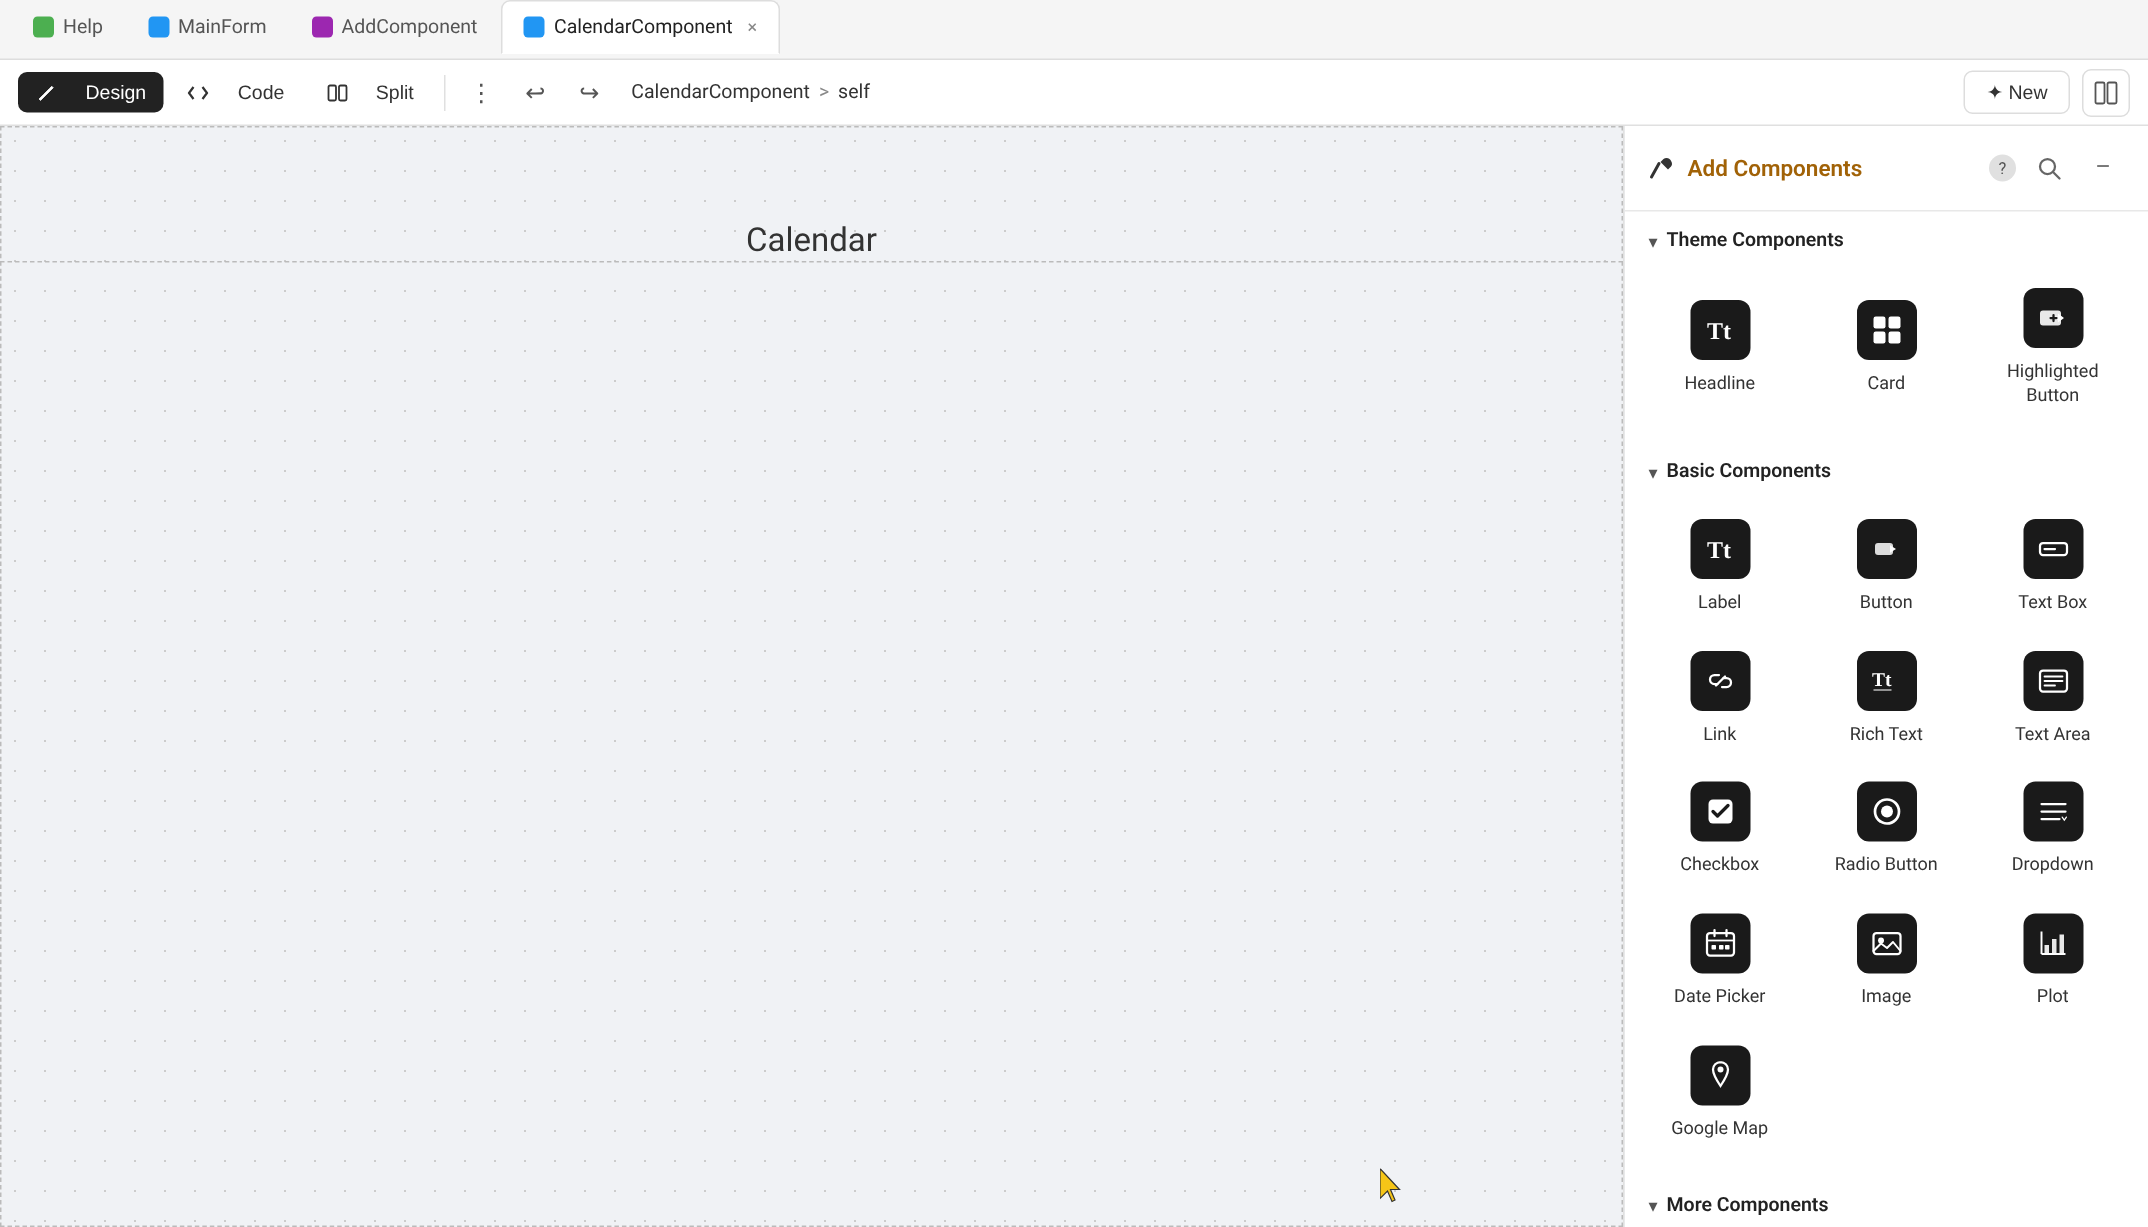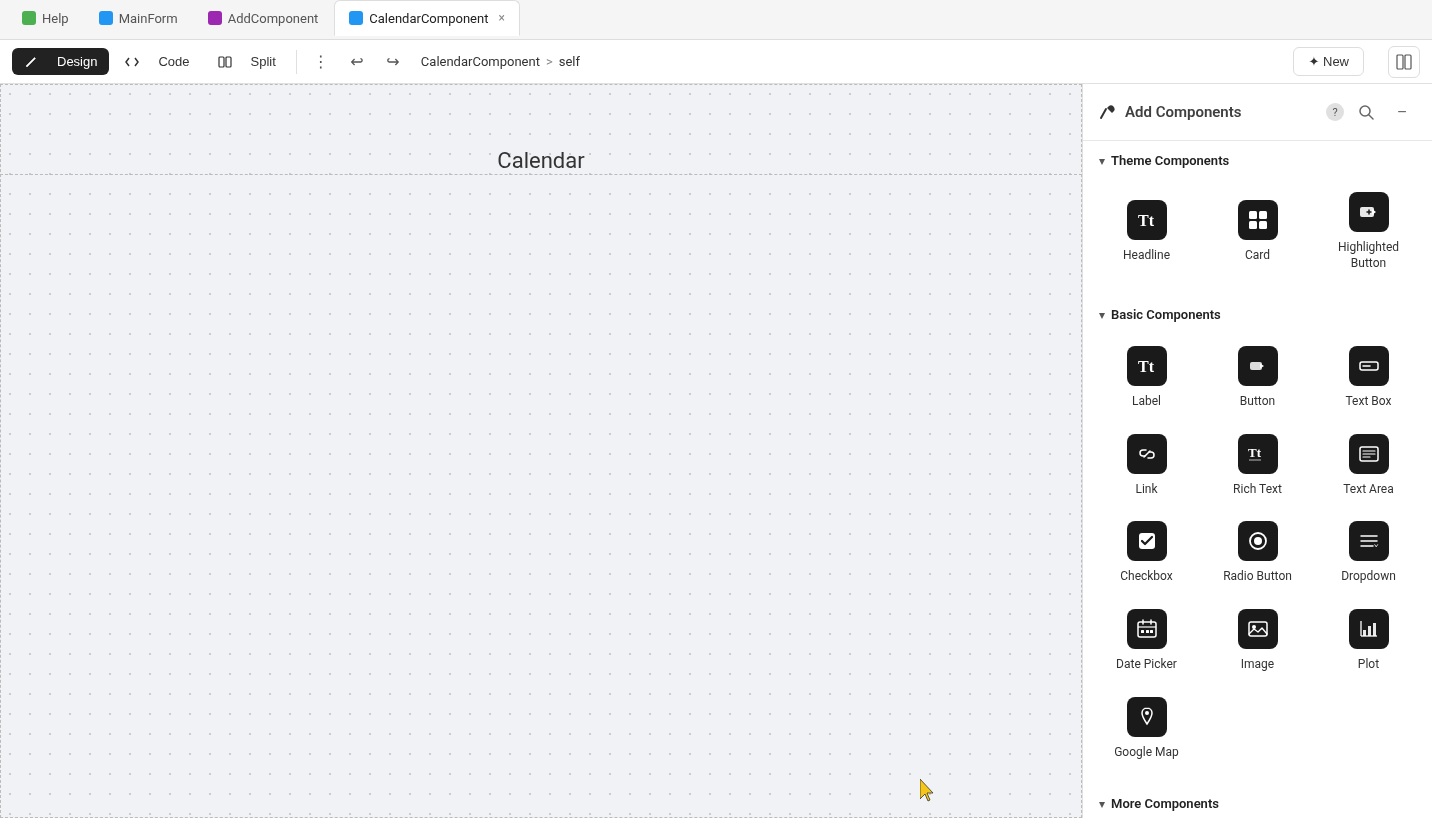--- a/index.html
+++ b/index.html
@@ -20,21 +20,21 @@
       display: flex; align-items: center; background: #fff; border-bottom: 1px solid #e0e0e0; height: 44px; padding: 0 12px; gap: 4px;
     }
     .toolbar-btn {
       display: flex; align-items: center; gap: 19px; padding: 6px 12px; border-radius: 6px; font-size: 13px; cursor: pointer; border: none; background: transparent; color: #333;
     }
     .toolbar-btn.active { background: #222; color: #fff; }
     .toolbar-divider { width: 1px; height: 24px; background: #e0e0e0; margin: 0 4px; }
     .toolbar-icon-btn { width: 32px; height: 32px; display: flex; align-items: center; justify-content: center; border-radius: 6px; cursor: pointer; border: none; background: transparent; color: #555; font-size: 16px; }
     .breadcrumb { display: flex; align-items: center; gap: 6px; margin-left: 8px; font-size: 13px; color: #333; }
     .breadcrumb-sep { color: #888; }
-    .toolbar-right { margin-left: auto; display: flex; align-items: center; gap: 24px; }
+    .toolbar-right { margin-left: auto; display: flex; align-items: center; gap: 8px; }
     .new-btn { display: flex; align-items: center; gap: 5px; padding: 6px 14px; background: #fff; border: 1px solid #ddd; border-radius: 6px; font-size: 13px; cursor: pointer; color: #333; }
     .layout-btn { width: 32px; height: 32px; display: flex; align-items: center; justify-content: center; border-radius: 6px; cursor: pointer; border: 1px solid #ddd; background: #fff; color: #555; }
 
     
     .main { display: flex; flex: 1; overflow: hidden; }
 
     
     .canvas {
       flex: 1; background: #f0f2f5; position: relative; overflow: hidden;
       background-image: radial-gradient(circle, #ccc 1px, transparent 1px);
@@ -46,21 +46,21 @@
 
     
     .right-panel {
       width: 350px; background: #fff; border-left: 1px solid #e0e0e0; display: flex; flex-direction: column; overflow-y: auto;
     }
 
     
     .panel-header {
       display: flex; align-items: center; gap: 8px; padding: 14px 16px; border-bottom: 1px solid #e8e8e8;
     }
-    .panel-title { font-size: 15px; font-weight: 600; color: #404040; flex: 1; }
+    .panel-title { font-size: 15px; font-weight: 600; color: #a16207; flex: 1; }
     .panel-search-btn, .panel-close-btn { width: 28px; height: 28px; display: flex; align-items: center; justify-content: center; border-radius: 5px; cursor: pointer; border: none; background: transparent; color: #666; font-size: 16px; }
     .panel-help { width: 18px; height: 18px; border-radius: 50%; background: #e0e0e0; display: flex; align-items: center; justify-content: center; font-size: 11px; color: #555; cursor: pointer; }
 
     
     .section-header {
       display: flex; align-items: center; gap: 6px; padding: 12px 16px 8px; cursor: pointer;
     }
     .section-title { font-size: 13px; font-weight: 600; color: #222; }
     .section-chevron { font-size: 12px; color: #555; }
 

